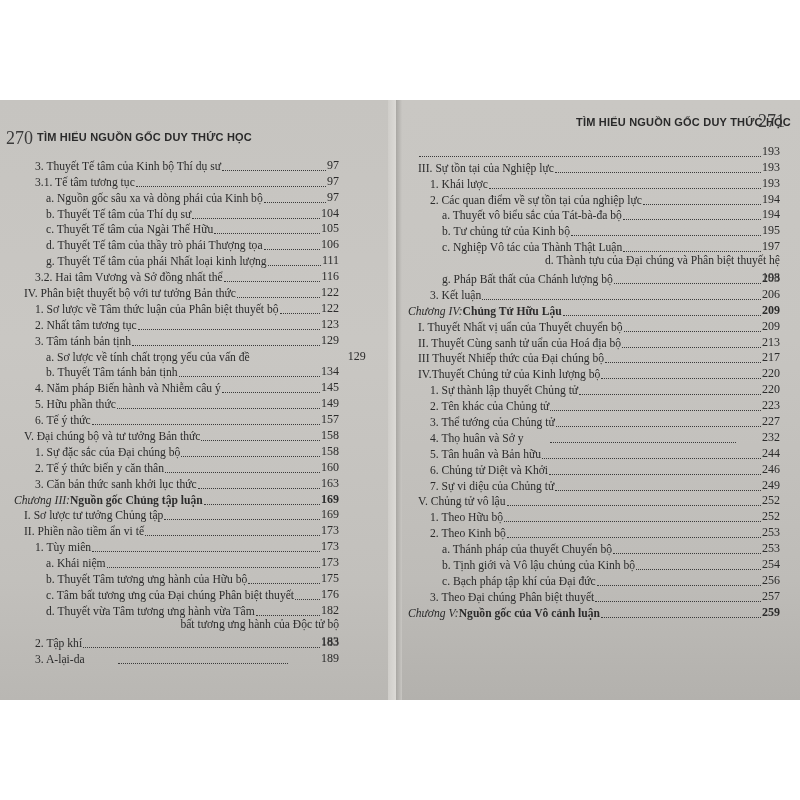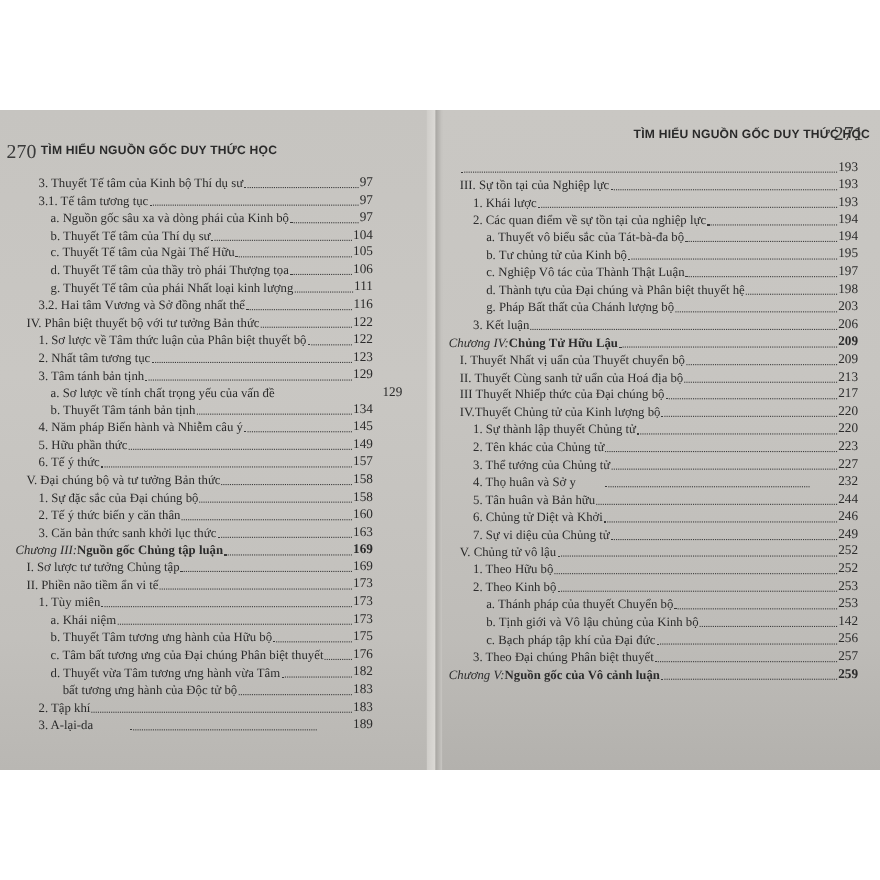--- a/index.html
+++ b/index.html
@@ -169,21 +169,21 @@
         <div class="row" style="padding-left: 32px;">
           <span class="label">c. Tâm bất tương ưng của Đại chúng Phân biệt thuyết</span>
           <span class="dots"></span>
           <span class="pg">176</span>
         </div>
         <div class="row" style="padding-left: 32px;">
           <span class="label">d. Thuyết vừa Tâm tương ưng hành vừa Tâm</span>
           <span class="dots"></span>
           <span class="pg">182</span>
         </div>
-        <div class="row" style="padding-left: 43px;">
+        <div class="row" style="padding-left: 43px; flex-direction: column;">
           <span class="label">bất tương ưng hành của Độc tử bộ</span>
           <span class="dots"></span>
           <span class="pg">183</span>
         </div>
         <div class="row" style="padding-left: 21px;">
           <span class="label">2.  Tập khí</span>
           <span class="dots"></span>
           <span class="pg">183</span>
         </div>
         <div class="row" style="padding-left: 21px; gap: 32px;">
@@ -228,21 +228,21 @@
         <div class="row" style="padding-left: 34px;">
           <span class="label">b. Tư chủng tử của Kinh bộ</span>
           <span class="dots"></span>
           <span class="pg">195</span>
         </div>
         <div class="row" style="padding-left: 34px;">
           <span class="label">c. Nghiệp Vô tác của Thành Thật Luận</span>
           <span class="dots"></span>
           <span class="pg">197</span>
         </div>
-        <div class="row" style="padding-left: 34px;">
+        <div class="row" style="padding-left: 34px; flex-direction: column;">
           <span class="label">d. Thành tựu của Đại chúng và Phân biệt thuyết hệ</span>
           <span class="dots"></span>
           <span class="pg">198</span>
         </div>
         <div class="row" style="padding-left: 34px;">
           <span class="label">g. Pháp Bất thất của Chánh lượng bộ</span>
           <span class="dots"></span>
           <span class="pg">203</span>
         </div>
         <div class="row" style="padding-left: 22px;">
@@ -327,21 +327,21 @@
           <span class="pg">253</span>
         </div>
         <div class="row" style="padding-left: 34px;">
           <span class="label">a. Thánh pháp của thuyết Chuyển bộ</span>
           <span class="dots"></span>
           <span class="pg">253</span>
         </div>
         <div class="row" style="padding-left: 34px;">
           <span class="label">b. Tịnh giới và Vô lậu chủng của Kinh bộ</span>
           <span class="dots"></span>
-          <span class="pg">142</span>
+          <span class="pg">254</span>
         </div>
         <div class="row" style="padding-left: 34px;">
           <span class="label">c. Bạch pháp tập khí của Đại đức</span>
           <span class="dots"></span>
           <span class="pg">256</span>
         </div>
         <div class="row" style="padding-left: 22px;">
           <span class="label">3. Theo Đại chúng Phân biệt thuyết</span>
           <span class="dots"></span>
           <span class="pg">257</span>

